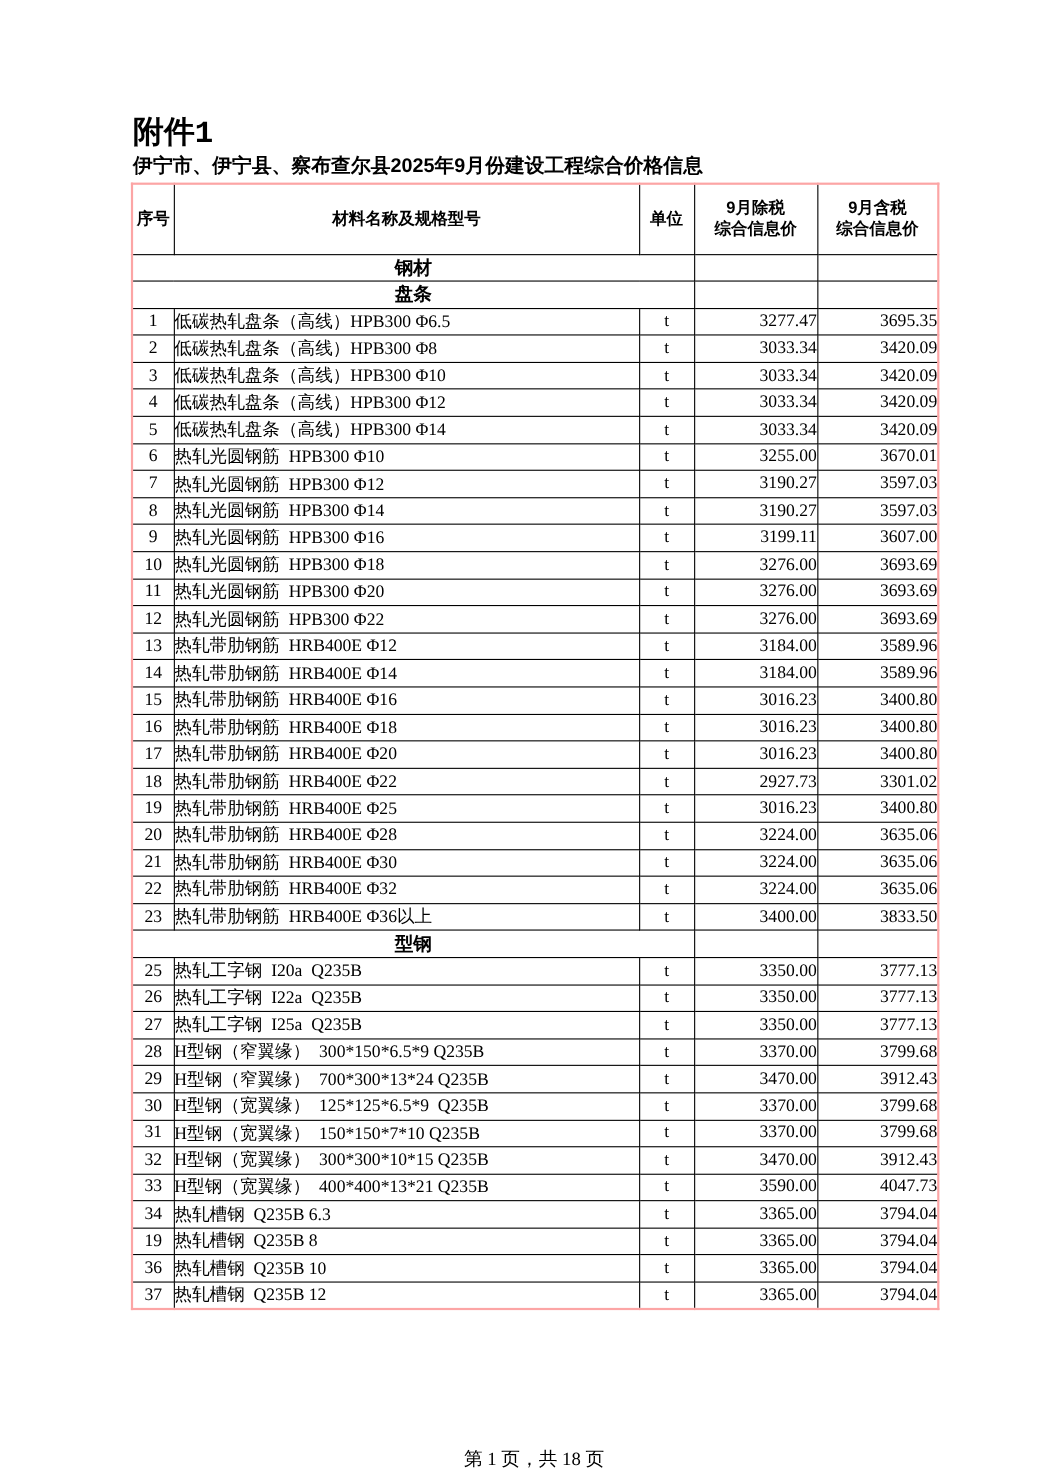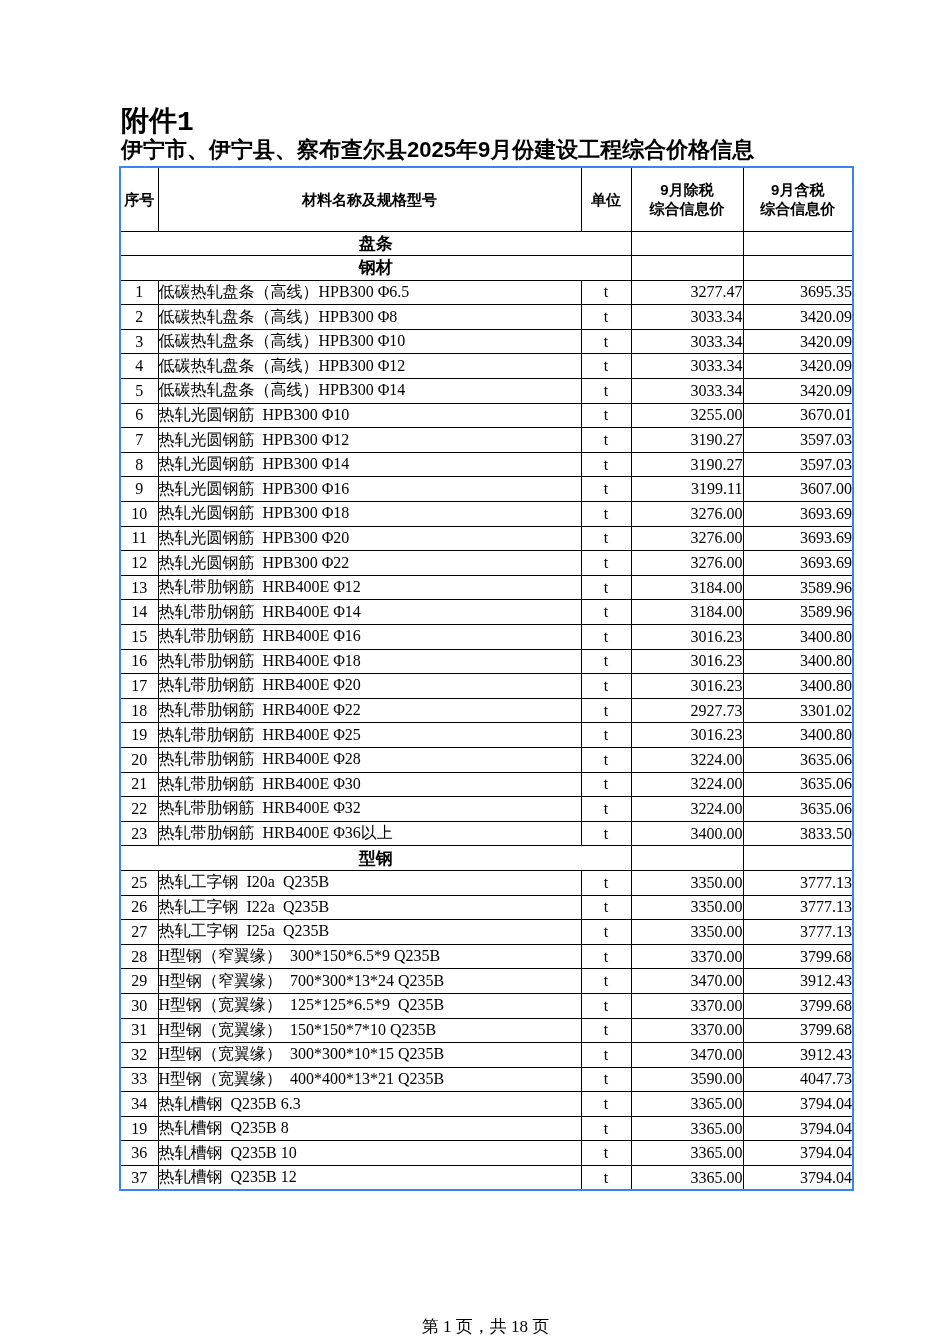--- a/index.html
+++ b/index.html
@@ -11,28 +11,28 @@
   }
   .title{
     position:absolute;left:121px;top:110px;
     font-family:Liberation Mono, monospace;
     font-weight:bold;font-size:28px;line-height:26px;
     white-space:pre;
   }
   .subtitle{
     position:absolute;left:121px;top:137px;
     font-family:"Liberation Sans", sans-serif;
-    font-weight:bold;font-size:22px;line-height:26px;
+    font-weight:bold;font-size:18px;line-height:26px;
     white-space:pre;
   }
   table.price{
     position:absolute;left:119px;top:166px;
     border-collapse:collapse;table-layout:fixed;
     width:733px;
-    border:2px solid #3b82f6;
+    border:2px solid #fca5a5;
   }
   table.price th, table.price td{
     border:1px solid #000;
     padding:0;
     overflow:hidden;
     vertical-align:middle;
   }
   thead tr{height:64px;}
   tbody tr{height:24.6px;}
   th{
@@ -80,26 +80,26 @@
         <div>综合信息价</div>
       </th>
       <th>
         <div>9月含税</div>
         <div>综合信息价</div>
       </th>
     </tr>
   </thead>
   <tbody>
       <tr>
+        <td class="sec" colspan="3">钢材</td>
+        <td></td>
+        <td></td>
+      </tr>
+      <tr>
         <td class="sec" colspan="3">盘条</td>
-        <td></td>
-        <td></td>
-      </tr>
-      <tr>
-        <td class="sec" colspan="3">钢材</td>
         <td></td>
         <td></td>
       </tr>
       <tr>
         <td class="no">1</td>
         <td class="nm">低碳热轧盘条（高线）HPB300 Φ6.5</td>
         <td class="un">t</td>
         <td class="pr">3277.47</td>
         <td class="pr">3695.35</td>
       </tr>

